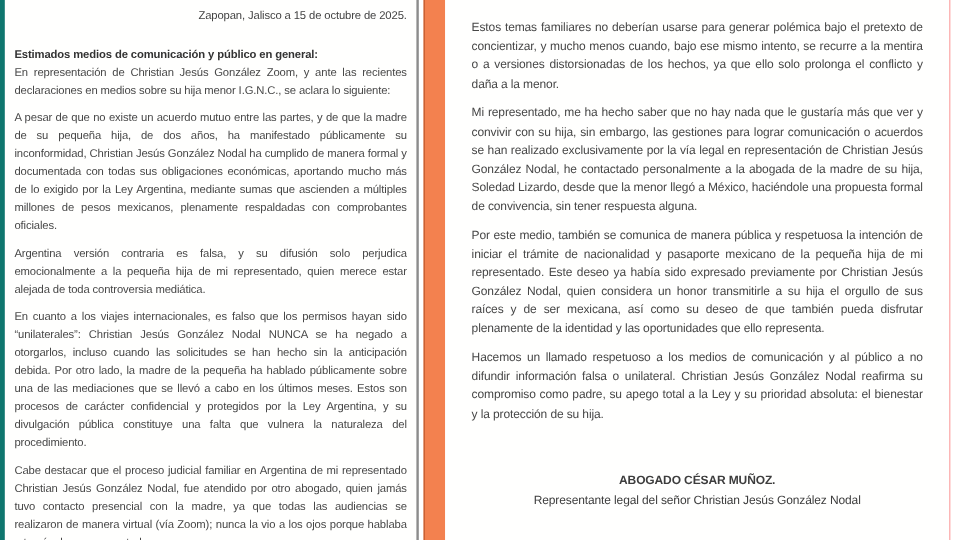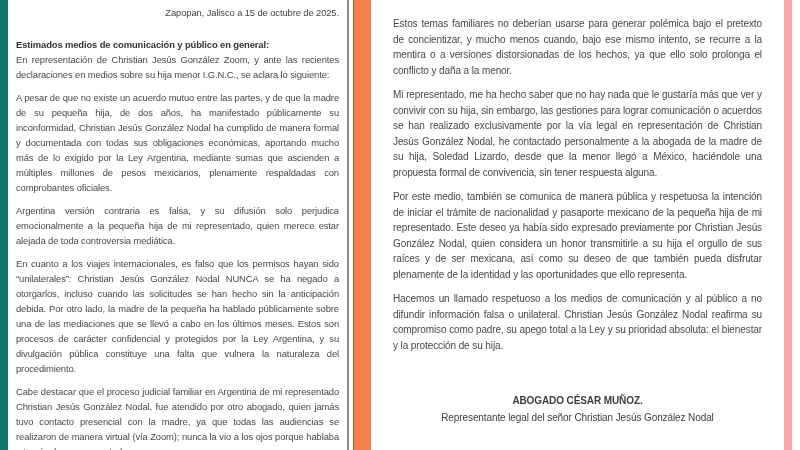--- a/index.html
+++ b/index.html
@@ -11,36 +11,36 @@
   }
   .canvas { position: relative; width: 800px; height: 450px; background: #ffffff; }
 
   .page {
     position: absolute; top: 0; height: 450px;
     background: #fffffe;
     color: #474747;
   }
   .page-left {
     left: 0; width: 349px;
-    border-left: 8px solid #0f766e;
+    border-left: 4px solid #0f766e;
     border-right: 2px solid #8c8c8c;
     padding: 5px 8px 0 8px;
     font-size: 9.4px;
     line-height: 15px;
     letter-spacing: -0.1px;
   }
   .accent-bar {
     position: absolute; top: 0; left: 353px;
     width: 18px; height: 450px;
     background: #f3814f;
     border-left: 1px solid #c05a2e;
   }
   .page-right {
     left: 371px; width: 421px;
-    border-right: 8px solid #fca5a5;
+    border-right: 1px solid #fca5a5;
     padding: 16px 22px 0 22px;
     font-size: 10px;
     line-height: 15.5px;
     letter-spacing: -0.1px;
   }
 
   .dateline {
     text-align: right;
     margin-bottom: 17px;
     color: #424242;

